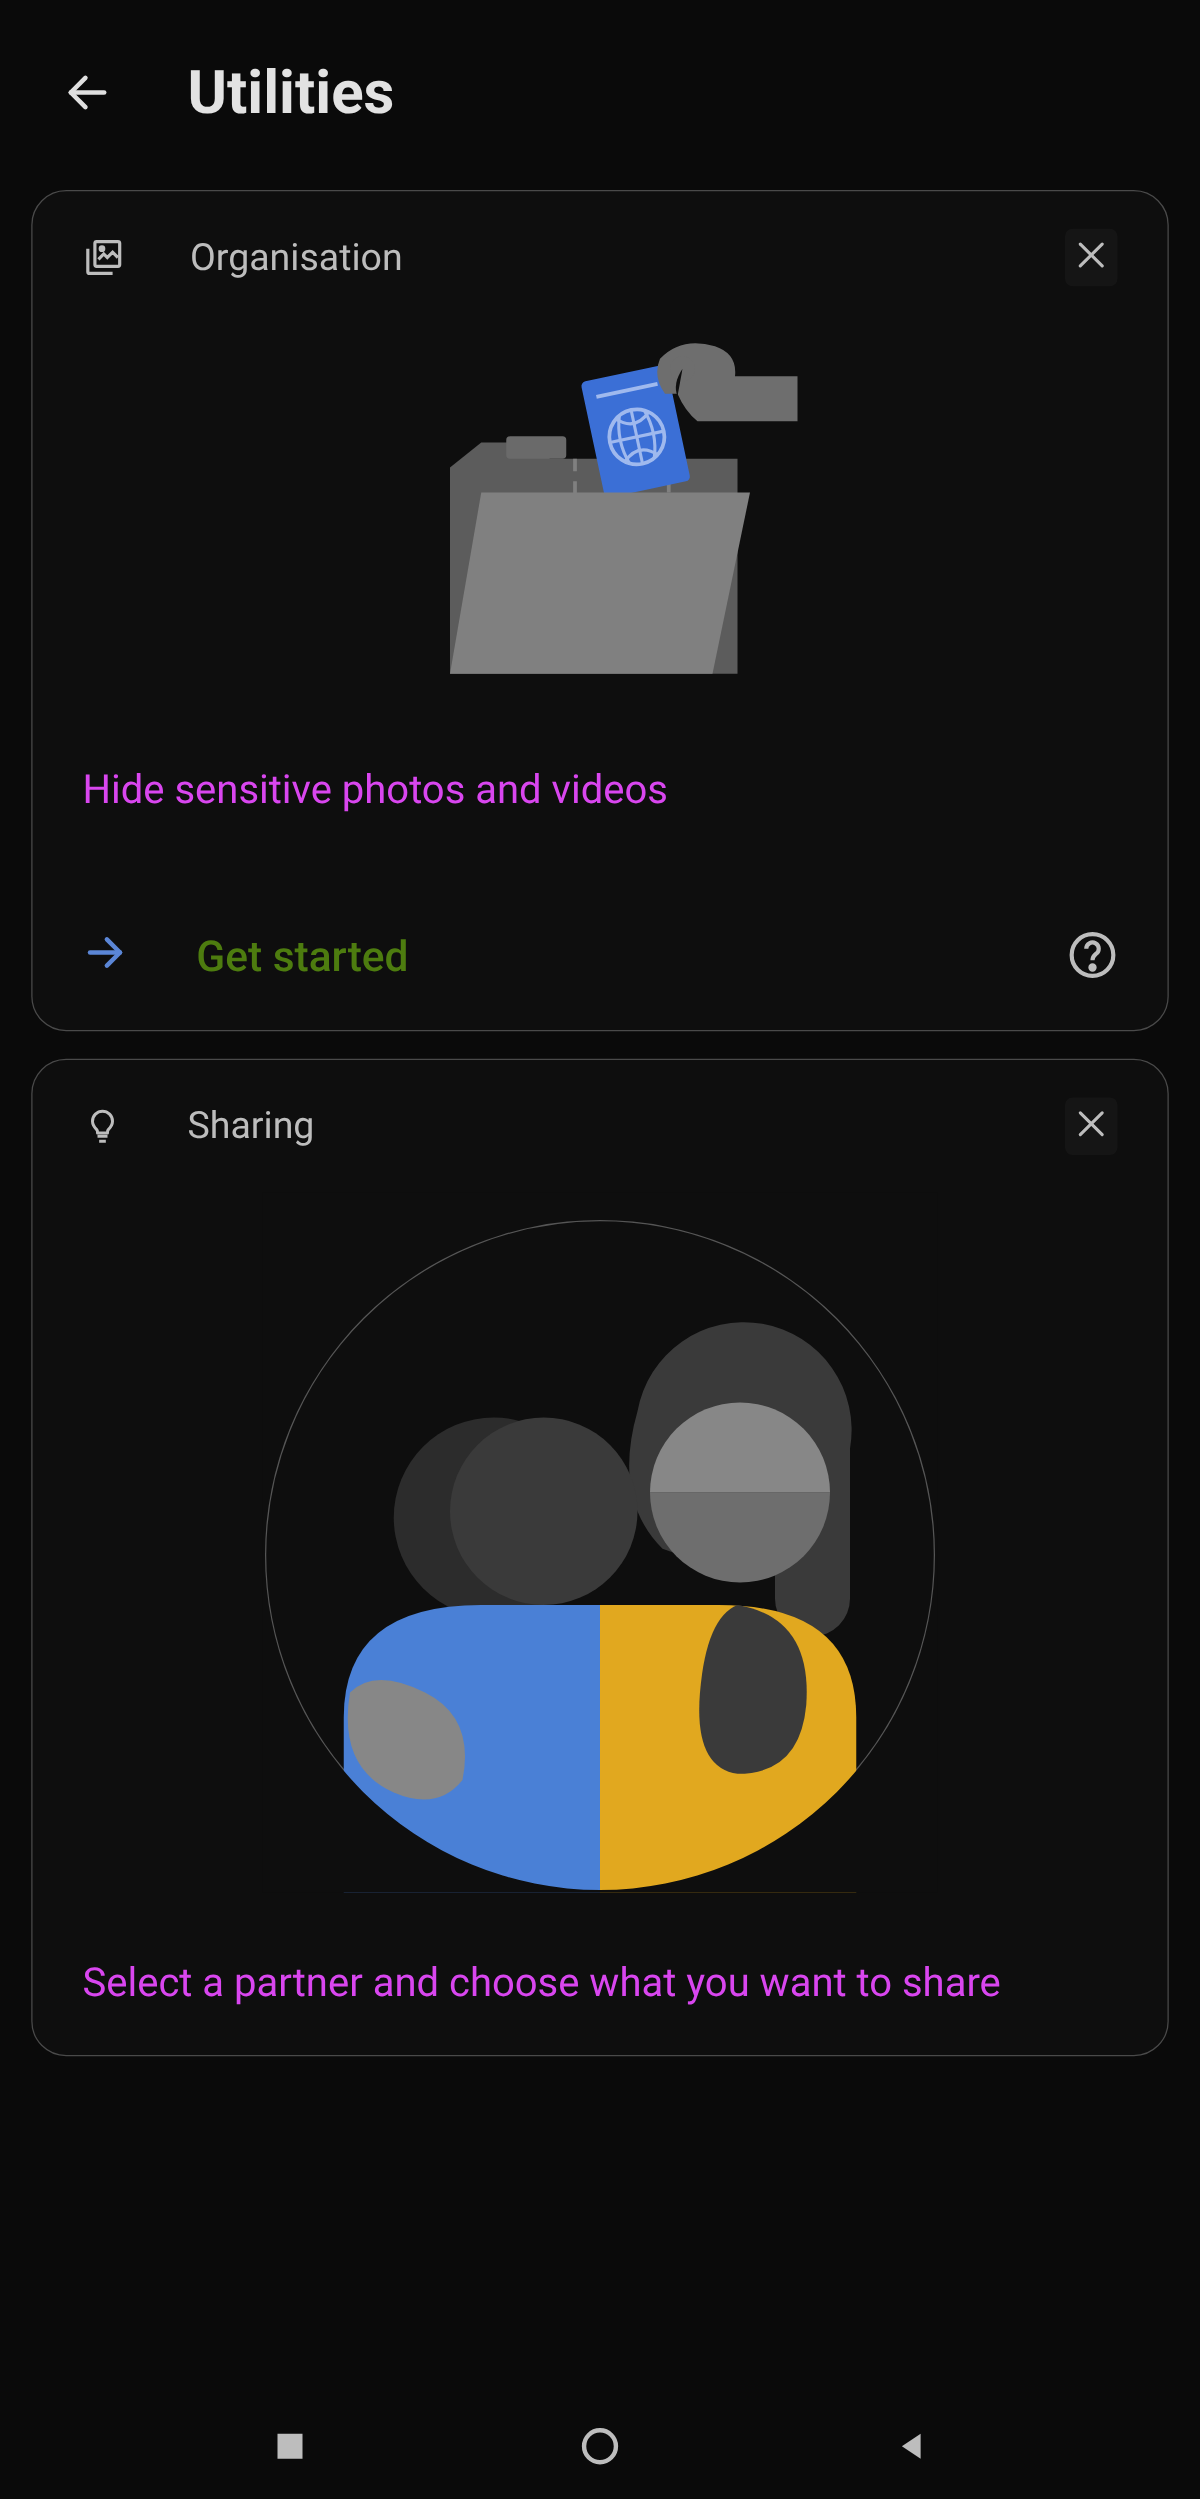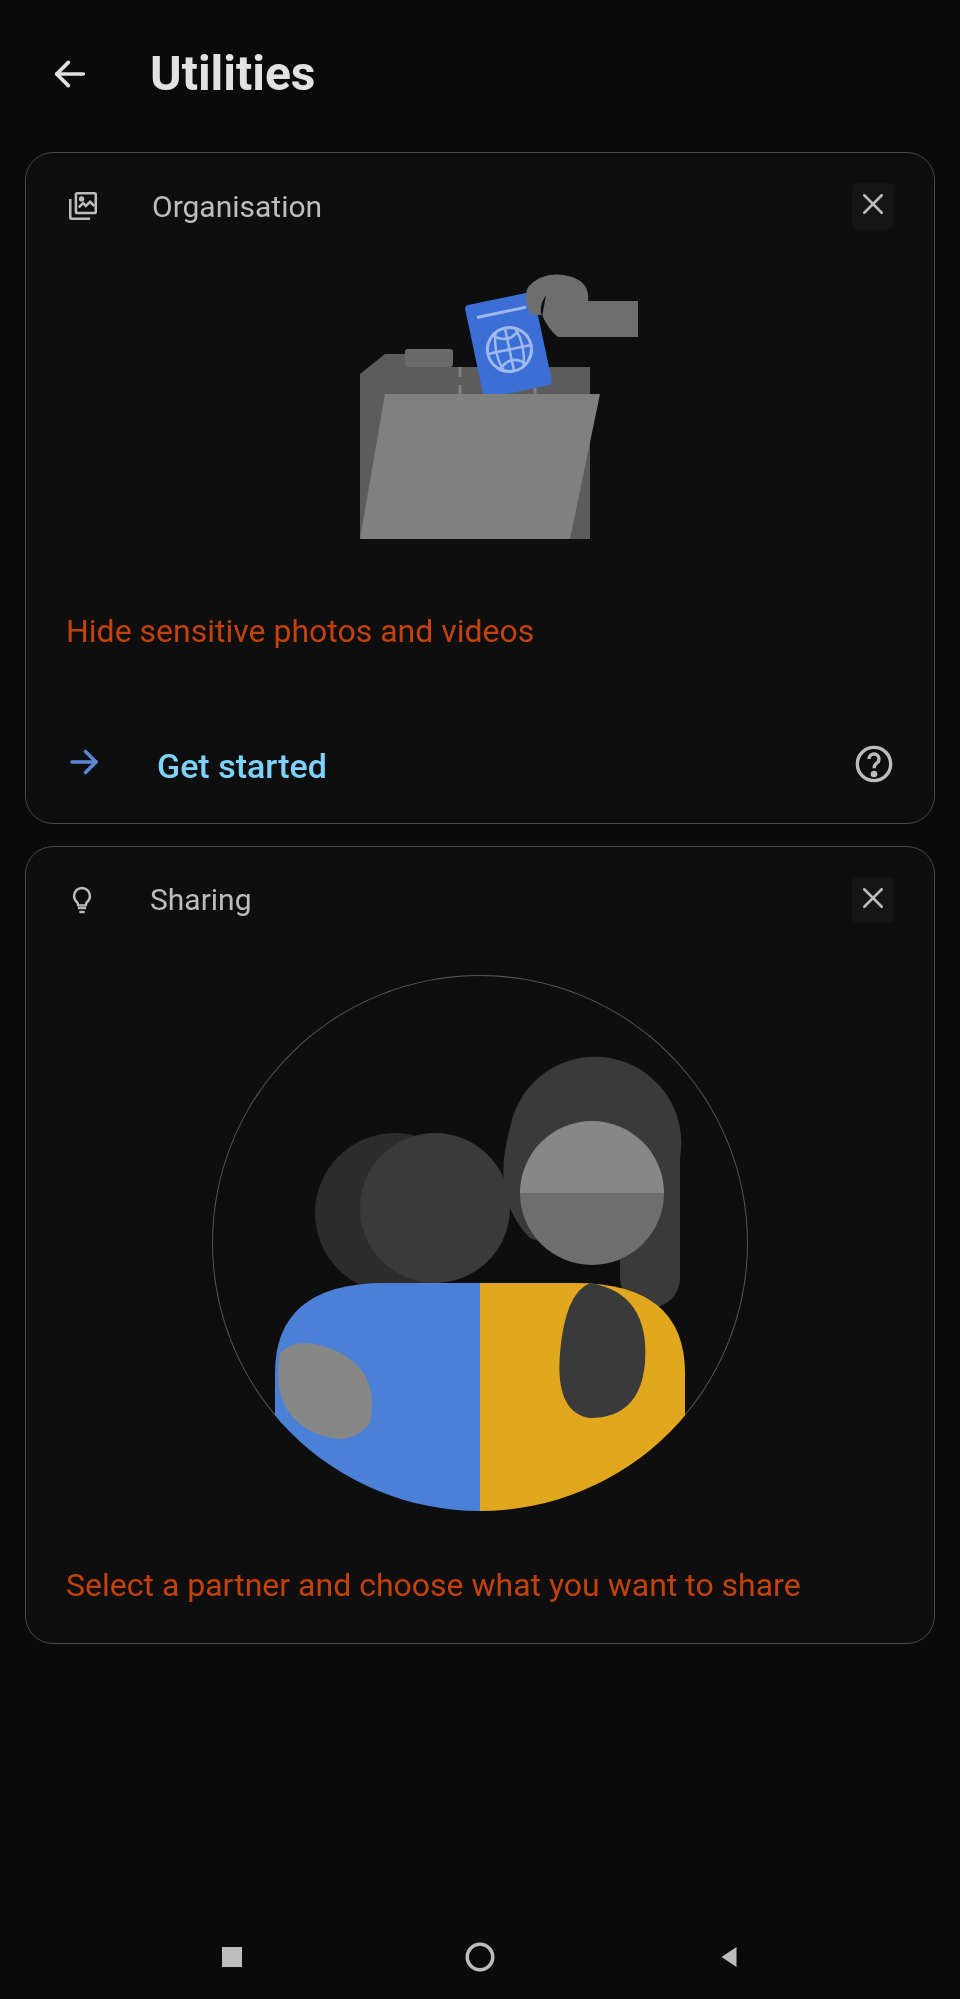--- a/index.html
+++ b/index.html
@@ -80,34 +80,34 @@
   }
   .illus svg { display:block; }
   .card-title {
     font-size: 52px;
     font-weight: 400;
     color: #e2e2e2;
     margin: 10px 0 18px 0;
   }
   .card-sub {
     font-size: 32px;
-    color: #c2410c;
+    color: #d946ef;
     line-height: 1.4;
   }
   .card-footer {
     display: flex;
     align-items: center;
     justify-content: space-between;
     margin-top: 90px;
   }
   .action {
     display: flex;
     align-items: center;
     gap: 55px;
-    color: #7dd3fc;
+    color: #4d7c0f;
     font-size: 34px;
     font-weight: 500;
     cursor: pointer;
   }
   .action .arrow { color:#5b86d6; }
   .help-btn {
     color: #bdbdbd;
     cursor: pointer;
   }
   

